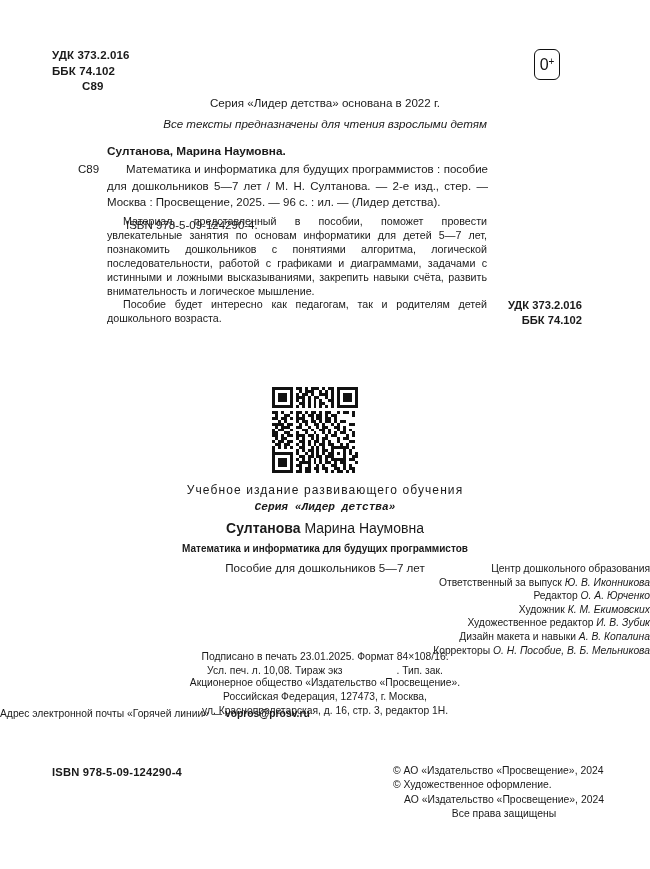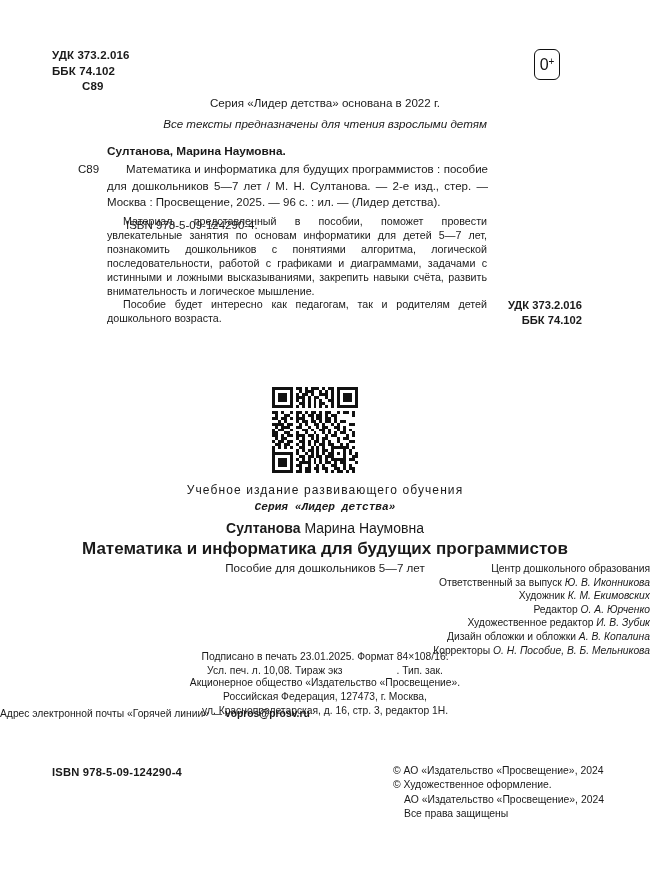--- a/index.html
+++ b/index.html
@@ -173,21 +173,21 @@
     margin-top: 1px;
     font-family: Liberation Mono, monospace;
   }
   .colophon .ed-author {
     font-size: 14px;
     line-height: 18px;
     margin-top: 3px;
   }
   .colophon .ed-author b { font-weight: 700; }
   .colophon .ed-title {
-    font-size: 17px;
+    font-size: 10px;
     font-weight: 700;
     line-height: 19px;
     margin-top: 2px;
   }
   .colophon .ed-sub {
     font-size: 11.6px;
     line-height: 18px;
     margin-top: 1px;
   }
 
@@ -246,21 +246,21 @@
   }
   .copyright {
     position: absolute;
     right: 46px;
     top: 764px;
     text-align: left;
     font-size: 10.4px;
     line-height: 14.4px;
     white-space: nowrap;
   }
-  .copyright .indent { padding-left: 11px; display: block; }
+  .copyright .indent { padding-left: 11px; display: block; text-align: center; }
 </style>
 </head>
 <body>
 
 <div class="page">
 
   <div class="udk-block">
     <span>УДК 373.2.016</span><br>
     <span>ББК 74.102</span>
     <span class="c89">С89</span>
@@ -535,24 +535,24 @@
     <div class="ed-kind">Учебное издание развивающего обучения</div>
     <div class="ed-series">Серия «Лидер детства»</div>
     <div class="ed-author"><b>Султанова</b><span> Марина Наумовна</span></div>
     <div class="ed-title">Математика и информатика для будущих программистов</div>
     <div class="ed-sub">Пособие для дошкольников 5—7 лет</div>
   </div>
 
   <div class="credits">
     <div><span>Центр дошкольного образования</span><i></i></div>
     <div><span>Ответственный за выпуск </span><i>Ю. В. Иконникова</i></div>
+    <div><span>Редактор </span><i>О. А. Юрченко</i></div>
     <div><span>Художник </span><i>К. М. Екимовских</i></div>
-    <div><span>Редактор </span><i>О. А. Юрченко</i></div>
     <div><span>Художественное редактор </span><i>И. В. Зубик</i></div>
-    <div><span>Дизайн обложки и обложки </span><i>А. В. Копалина</i></div>
+    <div><span>Дизайн макета и навыки </span><i>А. В. Копалина</i></div>
     <div><span>Корректоры </span><i>О. Н. Пособие, В. Б. Мельникова</i></div>
   </div>
 
   <div class="print-info">
     <div>Подписано в печать 23.01.2025. Формат 84×108/16.</div>
     <div><span>Усл. печ. л. 10,08. Тираж экз</span><span class="gap"></span><span>. Тип. зак.</span></div>
   </div>
 
   <div class="publisher">
     <div>Акционерное общество «Издательство «Просвещение».</div>

